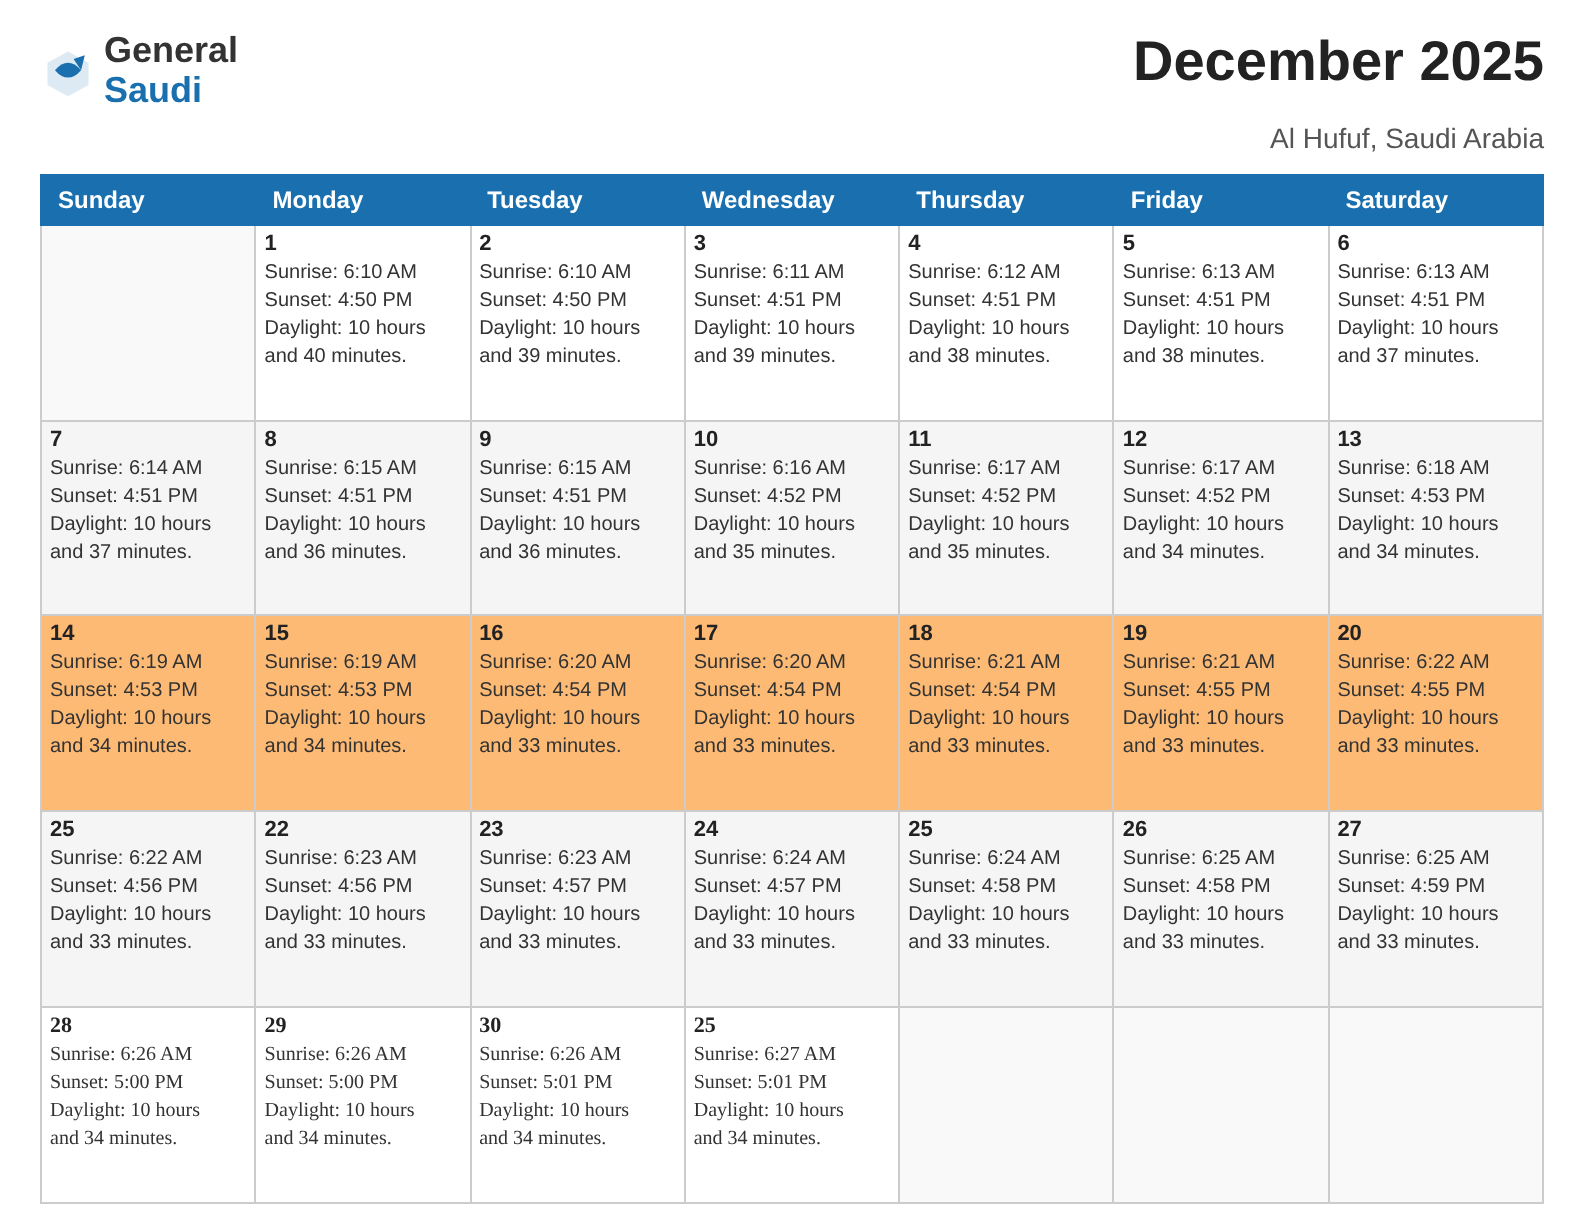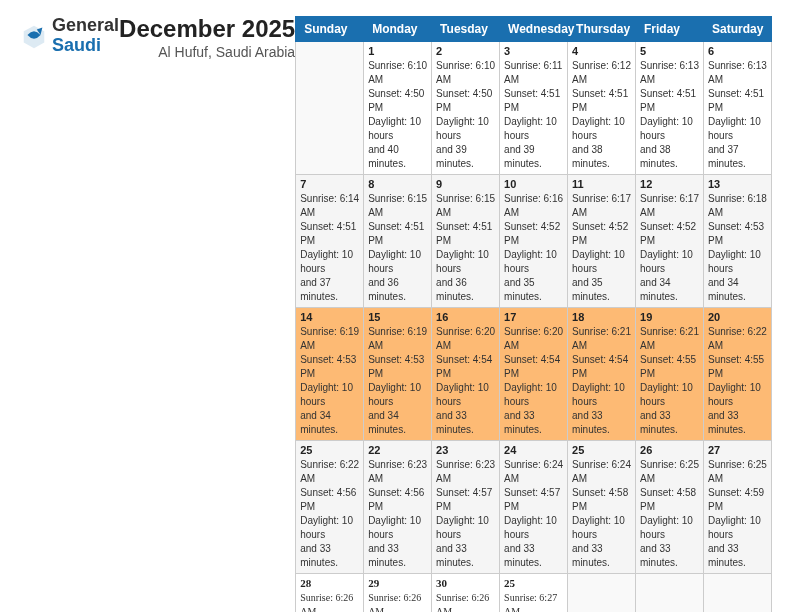--- a/index.html
+++ b/index.html
@@ -8,21 +8,21 @@
       height: 612px;
       font-family: Arial, sans-serif;
       background: #fff;
       overflow: hidden;
     }
     .page {
       width: 792px;
       height: 612px;
       padding: 16px 20px 10px 20px;
       display: flex;
-      flex-direction: row;
+      flex-direction: column;
     }
     .header {
       display: flex;
       align-items: flex-start;
       justify-content: space-between;
       margin-bottom: 10px;
     }
     .logo {
       display: flex;
       align-items: center;
@@ -37,29 +37,29 @@
     .logo-text .blue { color: #1a6faf; display: block; }
     .logo-icon {
       width: 28px;
       height: 28px;
       margin-right: 4px;
     }
     .title-block {
       text-align: right;
     }
     .month-title {
-      font-size: 24px;
+      font-size: 28px;
       font-weight: bold;
       color: #222;
       line-height: 1.1;
     }
     .location {
       font-size: 14px;
       color: #555;
-      margin-top: 2px;
+      margin-top: 14px;
     }
     .calendar {
       flex: 1;
       border: 1px solid #ccc;
       border-collapse: collapse;
       width: 100%;
       table-layout: fixed;
     }
     .calendar th {
       background: #1a6faf;

